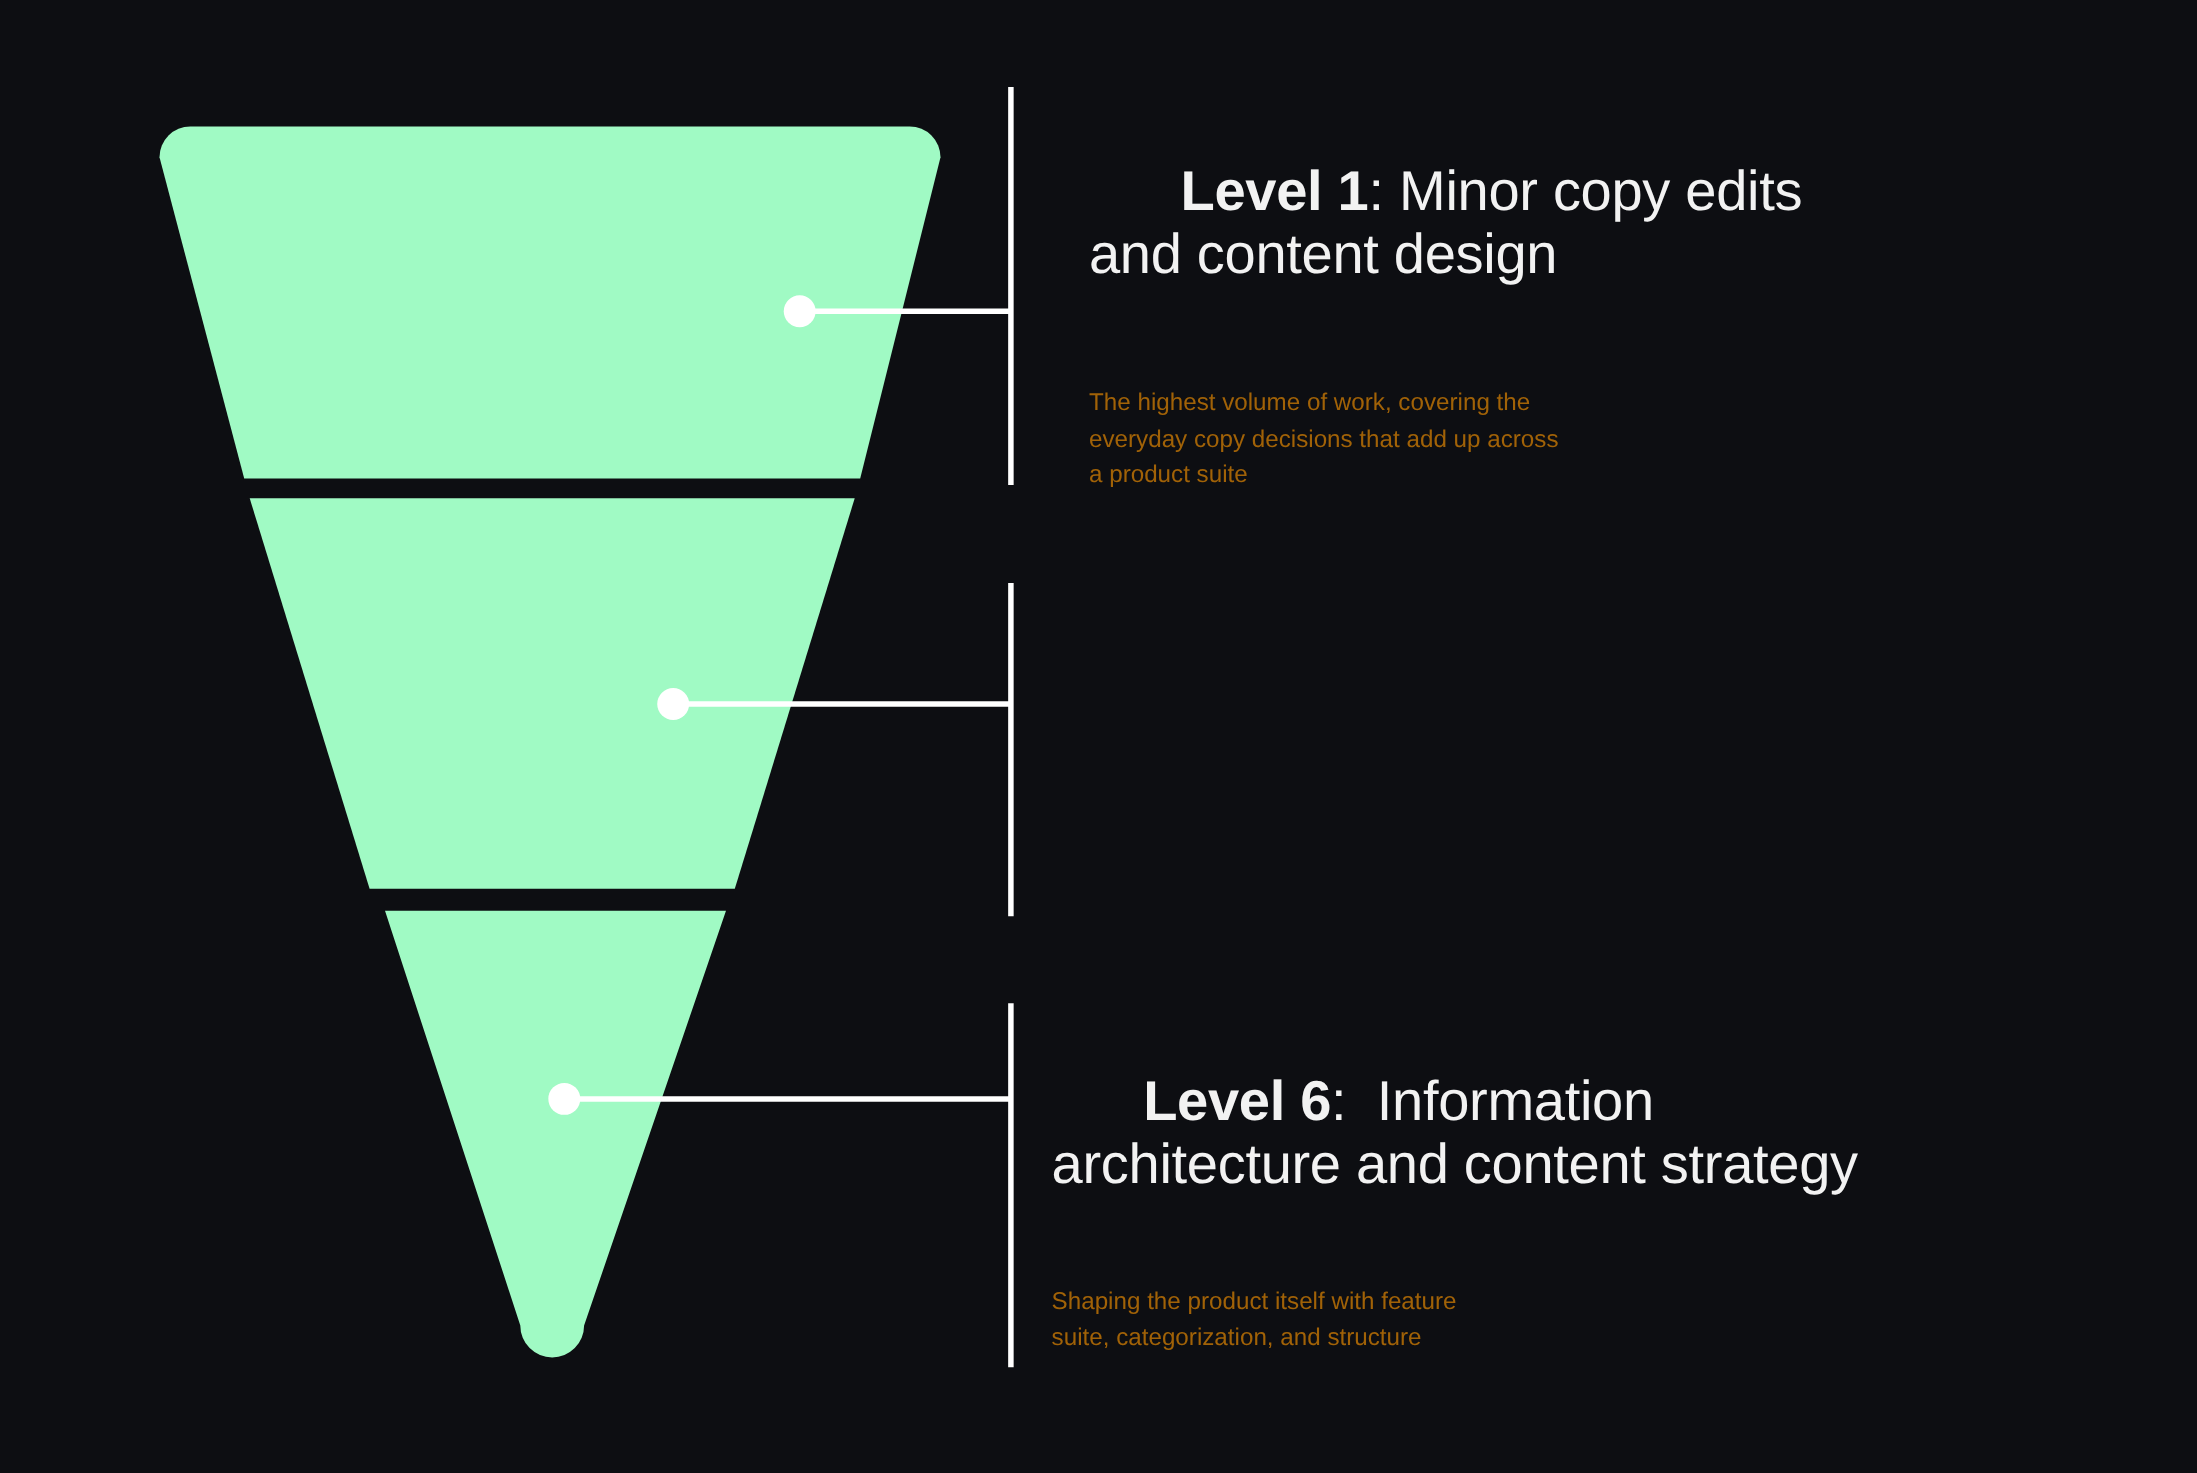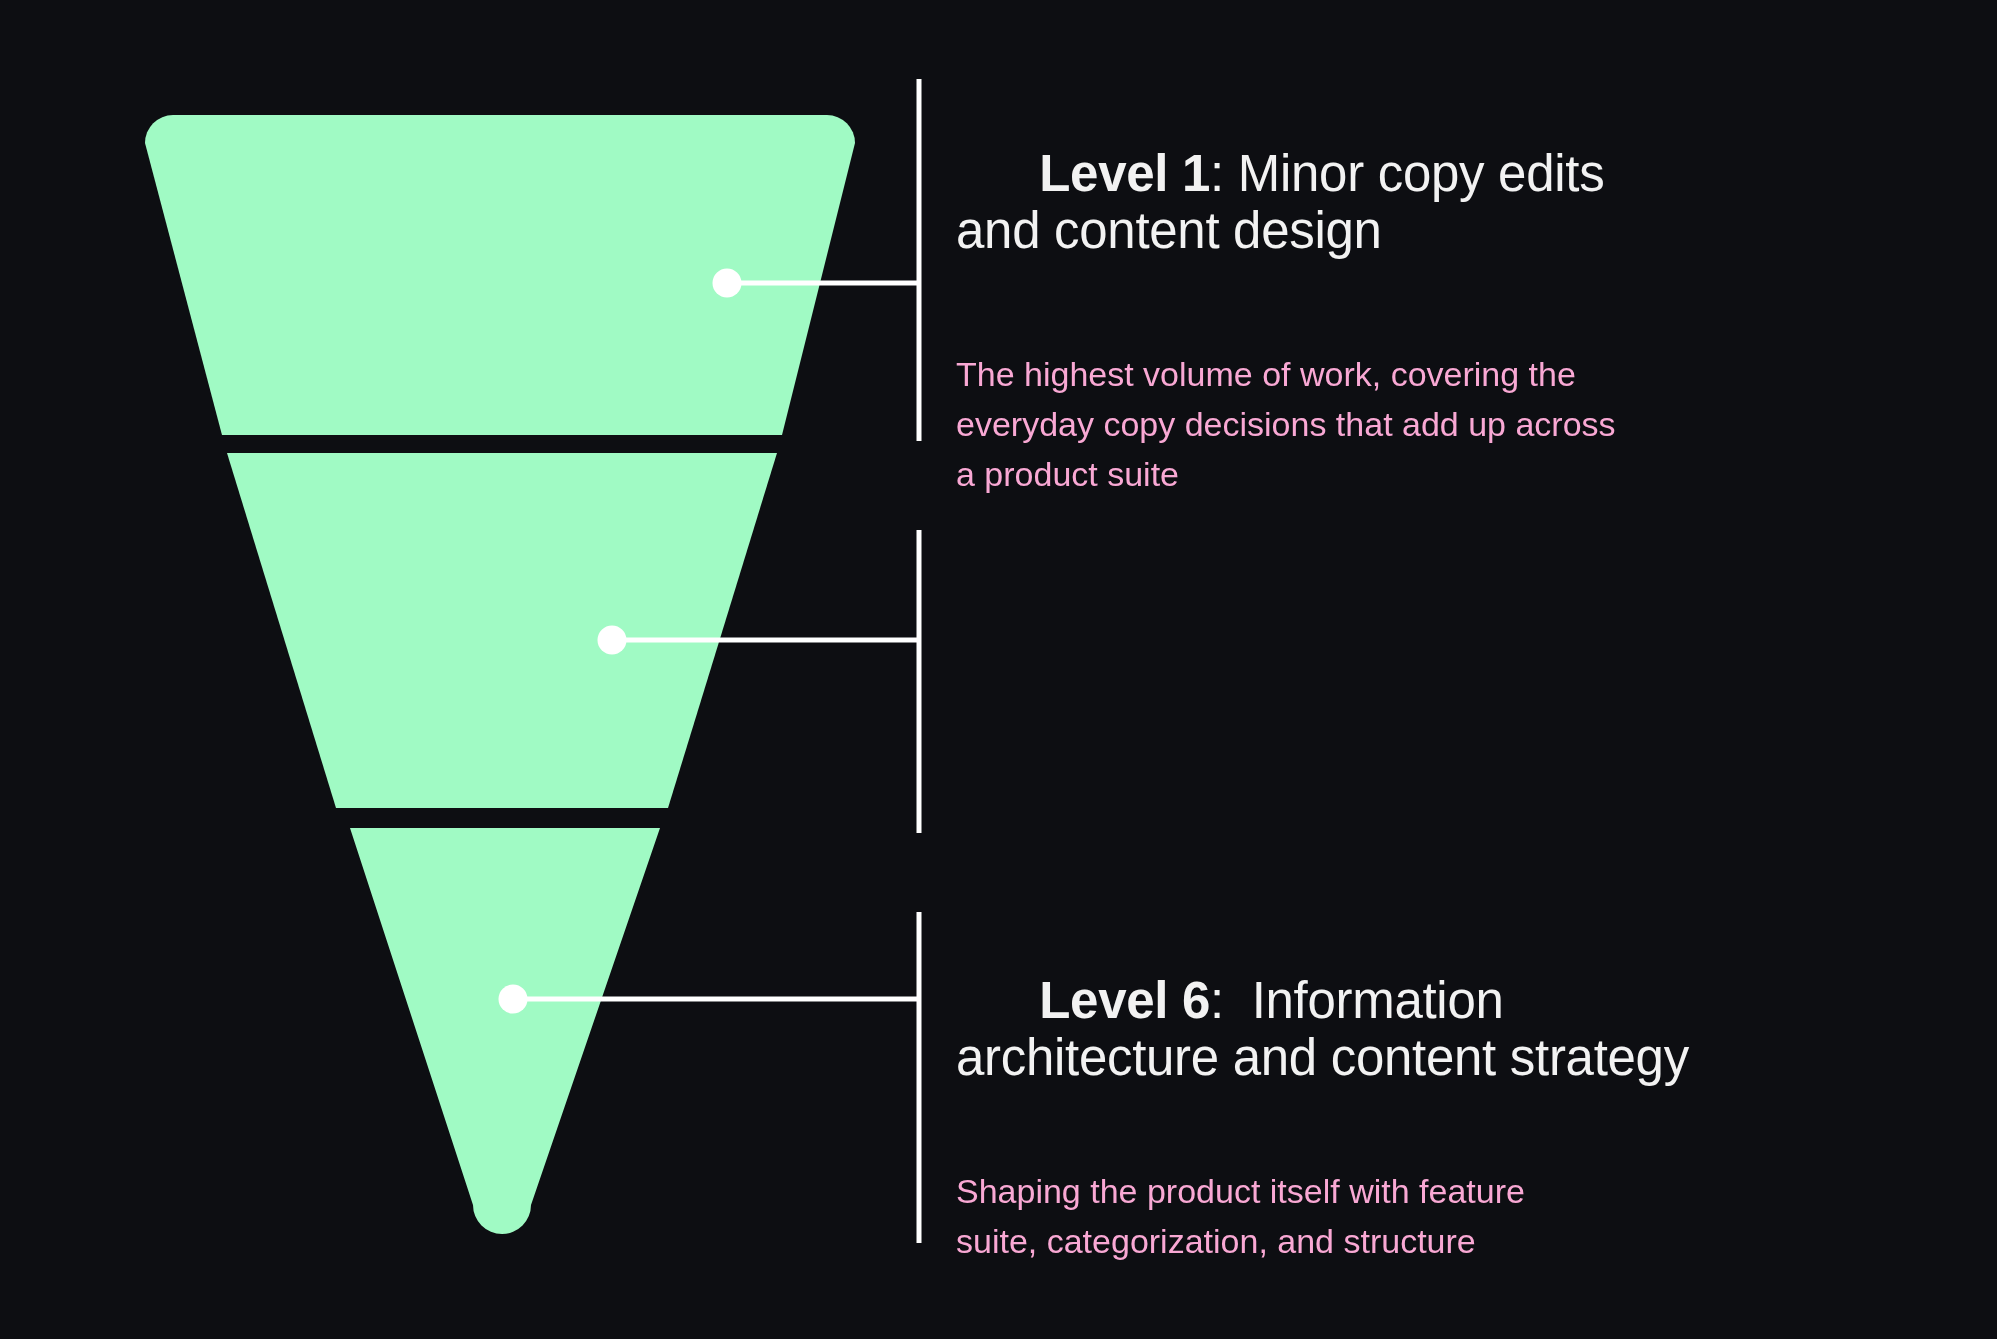--- a/index.html
+++ b/index.html
@@ -46,28 +46,28 @@
     letter-spacing: -0.3px;
     font-weight: 400;
     white-space: pre-wrap;
   }
 
   .level-heading .lvl {
     font-weight: 700;
   }
 
   .level-body {
-    color: #f9a8d4;
-    font-size: 34px;
+    color: #a16207;
+    font-size: 22px;
     line-height: 1.47;
     font-weight: 400;
     white-space: pre-wrap;
   }
 
-  #level-1-block { top: 88px;  width: 700px; }
+  #level-1-block { top: 88px;  width: 700px; margin-left: 34px; }
   #level-1-block .level-body { margin-top: 34px; width: 680px; }
 
   #level-2-block { top: 533px; width: 780px; }
   #level-2-block .level-body { margin-top: 32px; width: 700px; }
 
   #level-3-block { top: 915px; width: 820px; }
   #level-3-block .level-body { margin-top: 24px; width: 700px; }
 </style>
 </head>
 <body>

